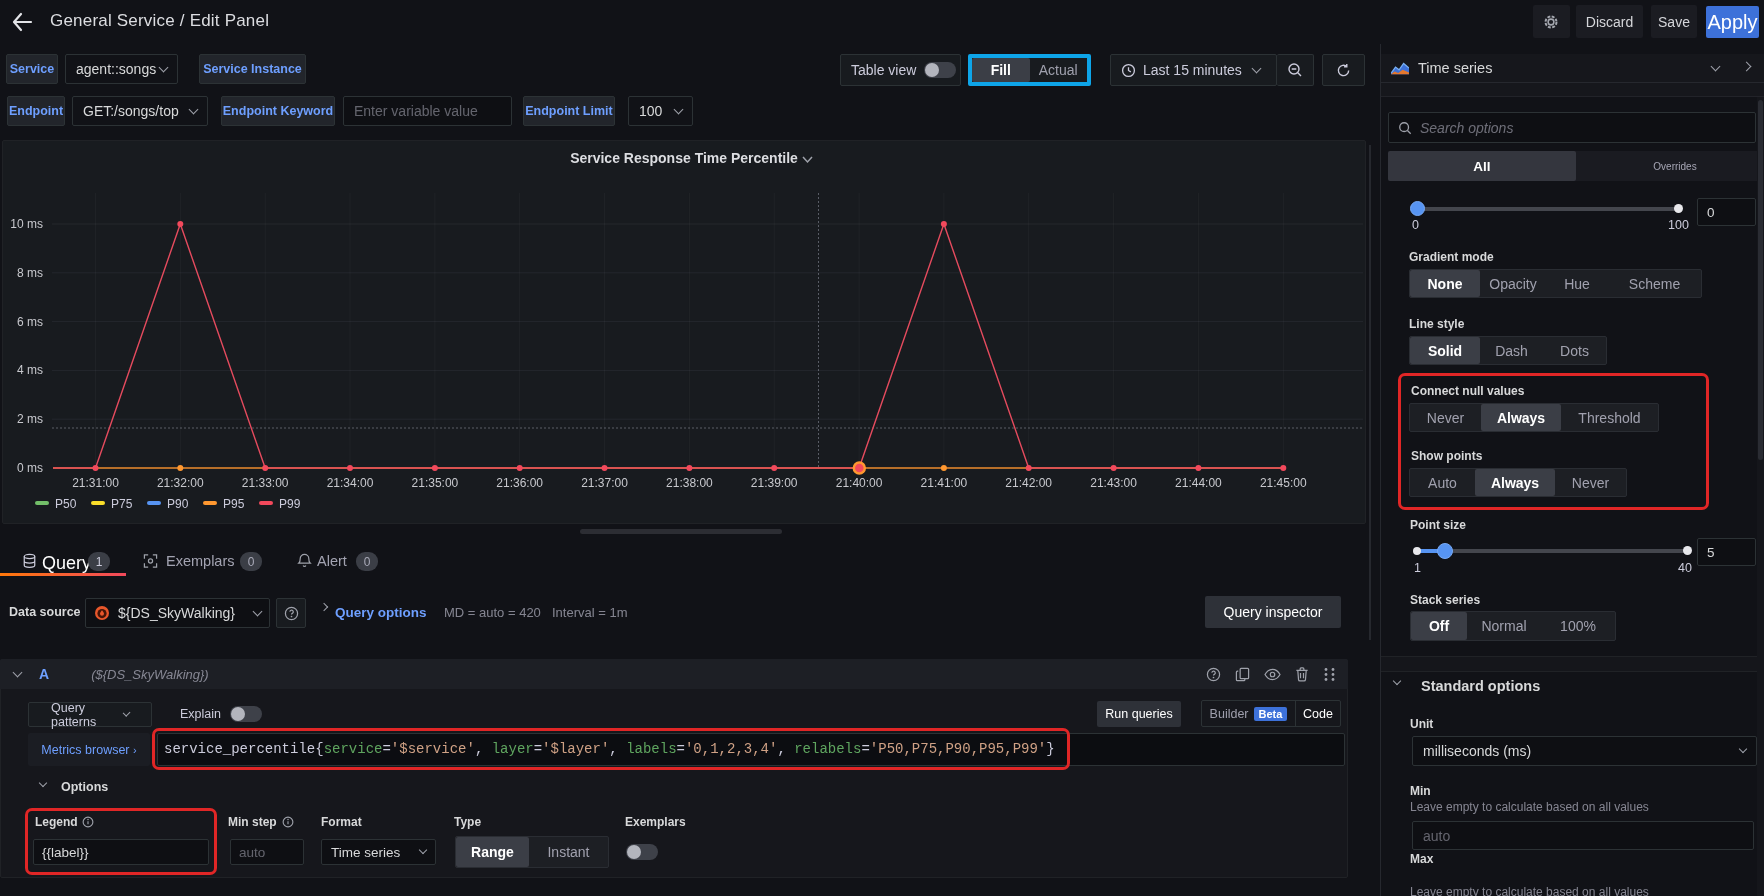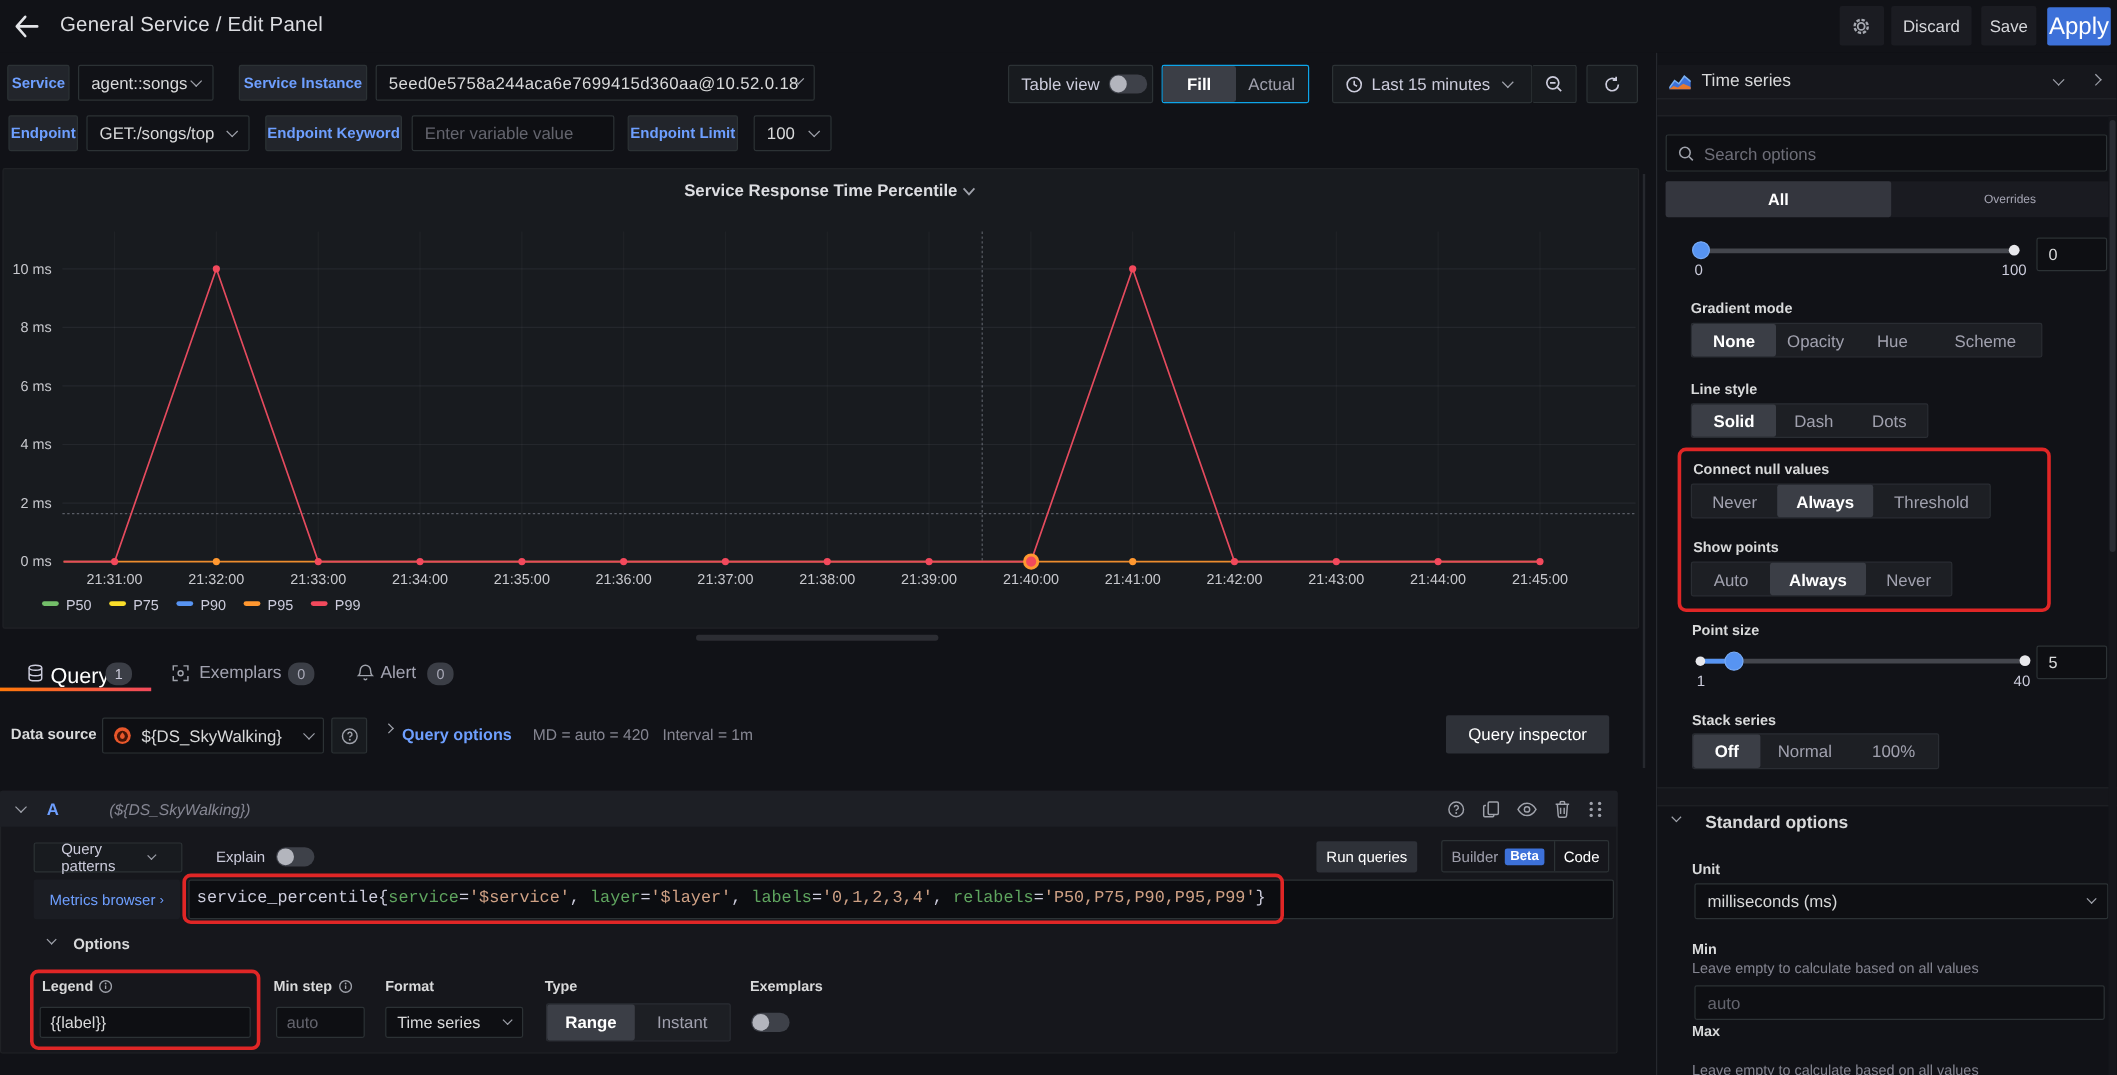--- a/index.html
+++ b/index.html
@@ -45,39 +45,38 @@
   <div class="abs" style="left:1706px;top:6px;width:53px;height:32px;background:#3d71d9;border-radius:2px;display:flex;align-items:center;justify-content:center;font-size:20px;font-weight:500;color:#fff;">Apply</div>
 </div>
 
 <div class="abs varlabel" style="left:6px;top:54px;width:52px;">
       <span class="lbl-blue">Service</span>
     </div>
 <div class="abs varval" style="left:65px;top:54px;width:113px;justify-content:space-between;">agent::songs <span class="chev"></span></div>
 <div class="abs varlabel" style="left:199px;top:54px;width:107px;">
       <span class="lbl-blue">Service Instance</span>
     </div>
-<div class="abs varval" style="left:313px;top:54px;width:366px;justify-content:space-between;letter-spacing:.3px;">5eed0e5758a244aca6e7699415d360aa@10.52.0.18 <span class="chev"></span></div>
 
 <div class="abs varlabel" style="left:7px;top:96px;width:58px;">
       <span class="lbl-blue">Endpoint</span>
     </div>
 <div class="abs varval" style="left:72px;top:96px;width:136px;justify-content:space-between;">GET:/songs/top <span class="chev"></span></div>
 <div class="abs varlabel" style="left:221px;top:96px;width:114px;">
       <span class="lbl-blue">Endpoint Keyword</span>
     </div>
 <input class="abs ginput" style="left: 343px; top: 96px; width: 169px; height: 30px; padding: 0px 10px; font-size: 14px;" placeholder="Enter variable value">
 <div class="abs varlabel" style="left:523px;top:96px;width:92px;">
       <span class="lbl-blue">Endpoint Limit</span>
     </div>
 <div class="abs varval" style="left:628px;top:96px;width:65px;justify-content:space-between;">100 <span class="chev"></span></div>
 
 <div class="abs toolbtn" style="left:840px;top:54px;width:121px;padding:0 10px;gap:8px;font-size:14px;white-space:nowrap;">Table view <span class="toggle">
         <span class="knob"></span>
       </span></div>
-<div class="abs" style="left:968px;top:54px;width:123px;height:32px;display:flex;background:#181b1f;border:1px solid #0ea5e9;border-radius:2px;">
+<div class="abs" style="left:968px;top:54px;width:123px;height:32px;display:flex;background:#181b1f;border:4px solid #0ea5e9;border-radius:2px;">
   <div style="flex:1;display:flex;align-items:center;justify-content:center;background:#3b3e46;color:#fff;font-weight:700;font-size:14px;border-radius:2px;margin:0px;">Fill</div>
   <div style="flex:1;display:flex;align-items:center;justify-content:center;color:rgba(204,204,220,.75);font-size:14px;">Actual</div>
 </div>
 <div class="abs toolbtn" style="left:1110px;top:54px;width:167px;padding:0 10px;gap:7px;font-size:14px;font-weight:500;">
   <svg width="15" height="15" viewBox="0 0 16 16">
         <circle cx="8" cy="8" r="6.3" fill="none" stroke="#ccccdc" stroke-width="1.4"></circle>
         <path d="M8 4.5 V8 L10.5 9.5" stroke="#ccccdc" stroke-width="1.4" fill="none"></path>
       </svg>
   Last 15 minutes <span class="chev" style="margin-left:4px;"></span>
 </div>
@@ -363,21 +362,21 @@
     <span class="chev" style="margin-left:auto;"></span>
     <span class="chev chev-r" style="margin-left:24px;margin-right:14px;"></span>
   </div>
   <div class="abs" style="left:1381px;top:83px;width:383px;height:14px;background:#16171c;border-bottom:1px solid #222329;"></div>
 
   <div class="abs" style="left:1388px;top:112px;width:368px;height:31px;background:#0e0f13;border:1px solid #2c3235;border-radius:2px;display:flex;align-items:center;padding:0 9px;gap:8px;">
     <svg width="14" height="14" viewBox="0 0 16 16">
           <circle cx="7" cy="7" r="5" fill="none" stroke="#9fa2ab" stroke-width="1.5"></circle>
           <path d="M10.8 10.8 L14.5 14.5" stroke="#9fa2ab" stroke-width="1.5"></path>
         </svg>
-    <span style="font-size:14px;color:rgba(204,204,220,.5);">Search options</span>
+    <span style="font-size:14px;color:rgba(204,204,220,.5);font-style:italic;">Search options</span>
   </div>
 
   <div class="abs" style="left:1388px;top:151px;width:374px;height:30px;background:#1a1b21;border-radius:2px;display:flex;gap:12px;">
     <div style="width:188px;display:flex;align-items:center;justify-content:center;background:#34363e;border-radius:2px;font-size:13.5px;font-weight:700;color:#fff;">All</div>
     <div style="flex:1;display:flex;align-items:center;justify-content:center;font-size:10px;color:rgba(204,204,220,.78);">Overrides</div>
   </div>
 
   <div class="abs" style="left:1416px;top:207px;width:263px;height:4px;background:#44464d;border-radius:2px;"></div>
   <div class="abs" style="left:1410px;top:201px;width:15px;height:15px;border-radius:50%;background:#5794f2;border:1px solid #77aaf5;"></div>
   <div class="abs" style="left:1674px;top:204px;width:9px;height:9px;border-radius:50%;background:#e8e8ec;"></div>

